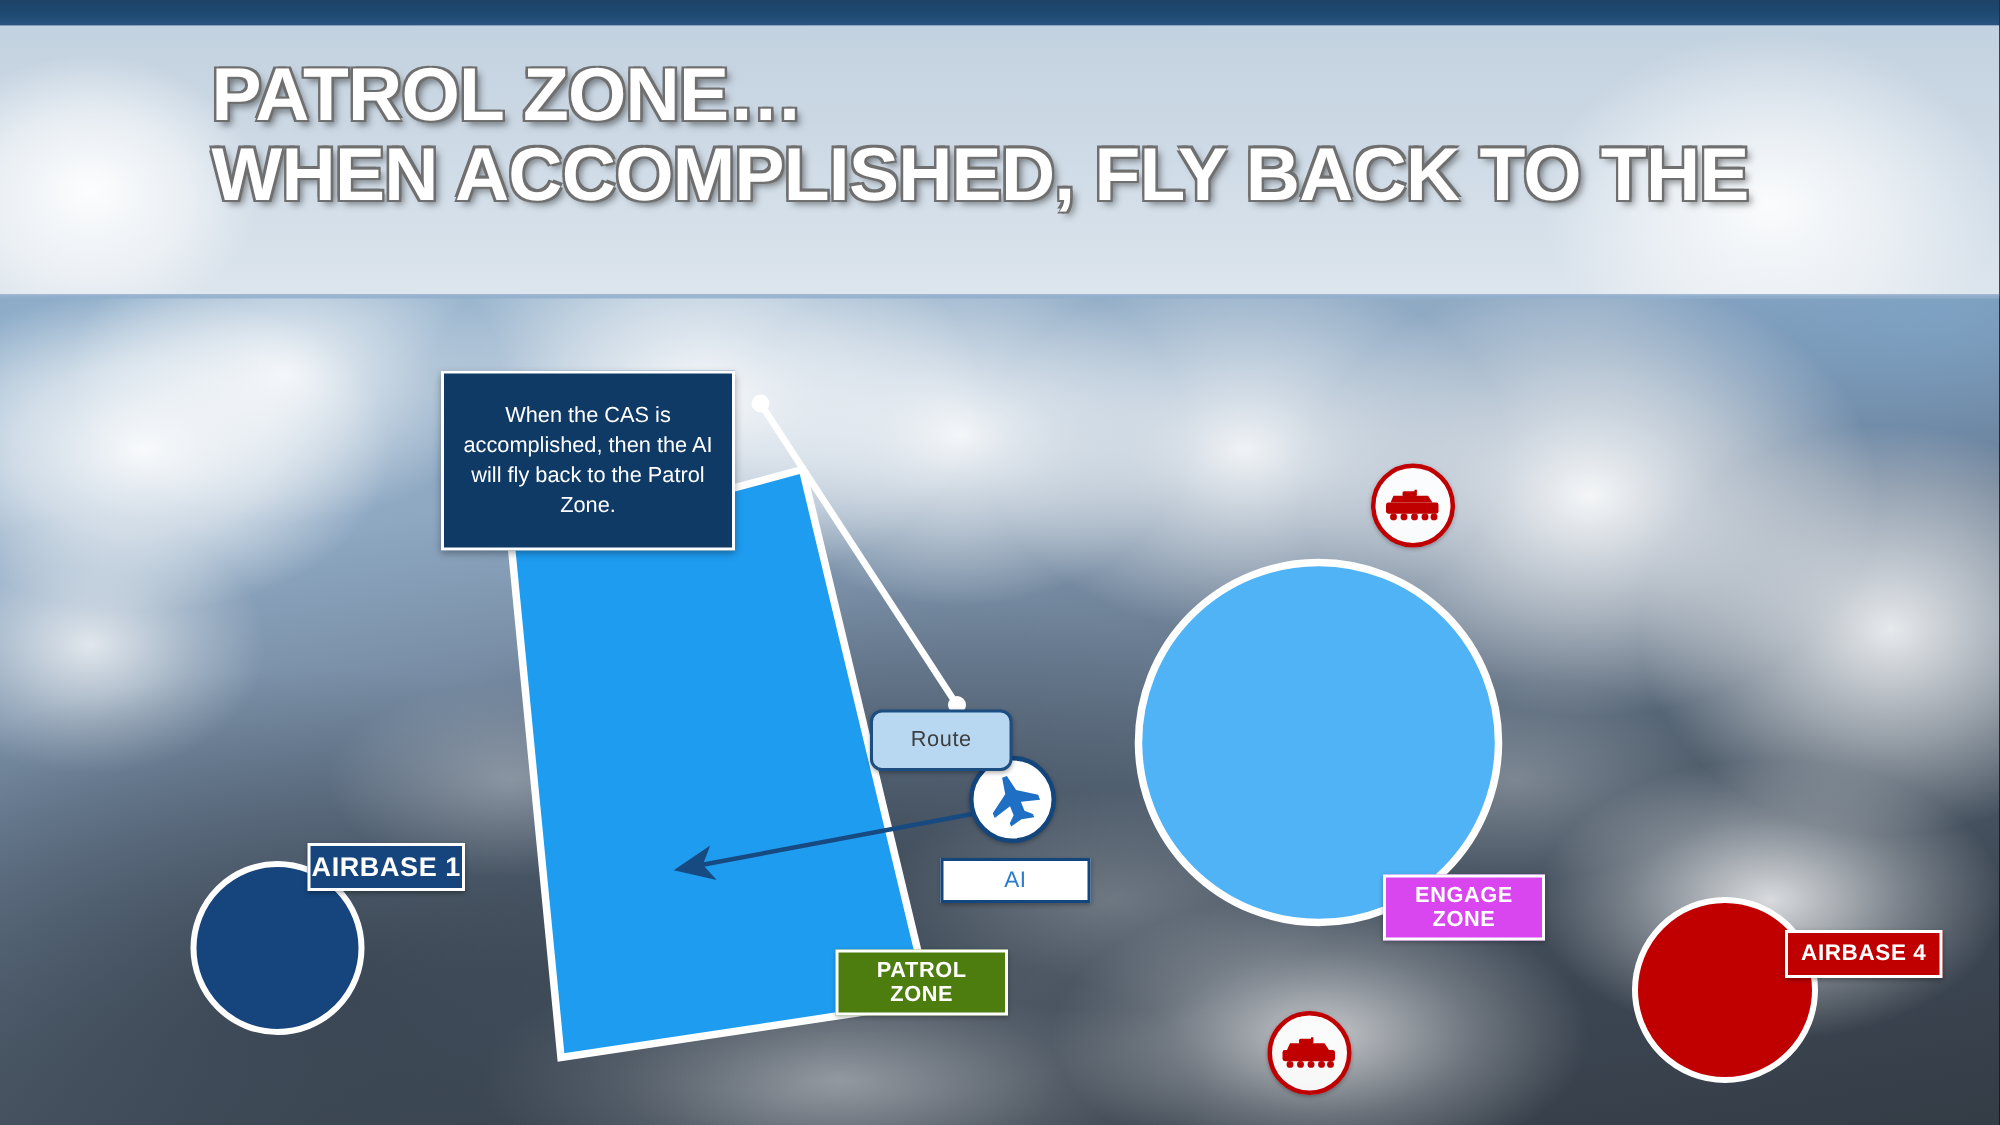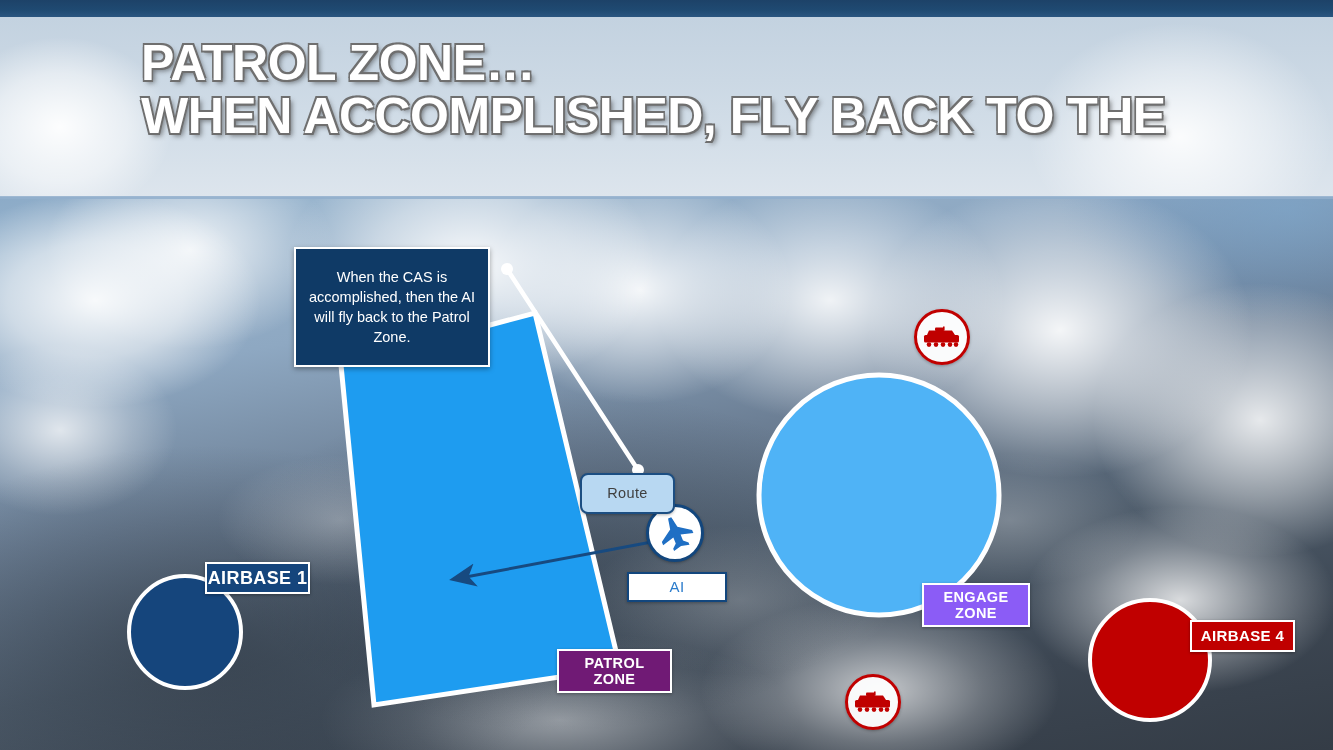--- a/index.html
+++ b/index.html
@@ -124,32 +124,31 @@
     width: 105px; height: 32px;
     background: #c00000;
     border: 2.5px solid #ffffff;
     color: #ffffff;
     font-size: 15px;
     box-shadow: 0 1px 3px rgba(0,0,0,0.35);
   }
   .lbl-patrol {
     left: 557px; top: 633px;
     width: 115px; height: 44px;
-    background: #701a75;
+    background: #4d7c0f;
     border: 2.5px solid #ffffff;
     color: #ffffff;
     font-size: 14.5px;
     flex-direction: column;
     box-shadow: 0 1px 3px rgba(0,0,0,0.3);
-    margin-top: 16px;
   }
   .lbl-engage {
     left: 922px; top: 583px;
     width: 108px; height: 44px;
-    background: #8b5cf6;
+    background: #d946ef;
     border: 2.5px solid #ffffff;
     color: #ffffff;
     font-size: 14.5px;
     flex-direction: column;
     box-shadow: 0 1px 3px rgba(0,0,0,0.3);
   }
   .lbl-ai {
     left: 627px; top: 572px;
     width: 100px; height: 30px;
     background: #ffffff;

